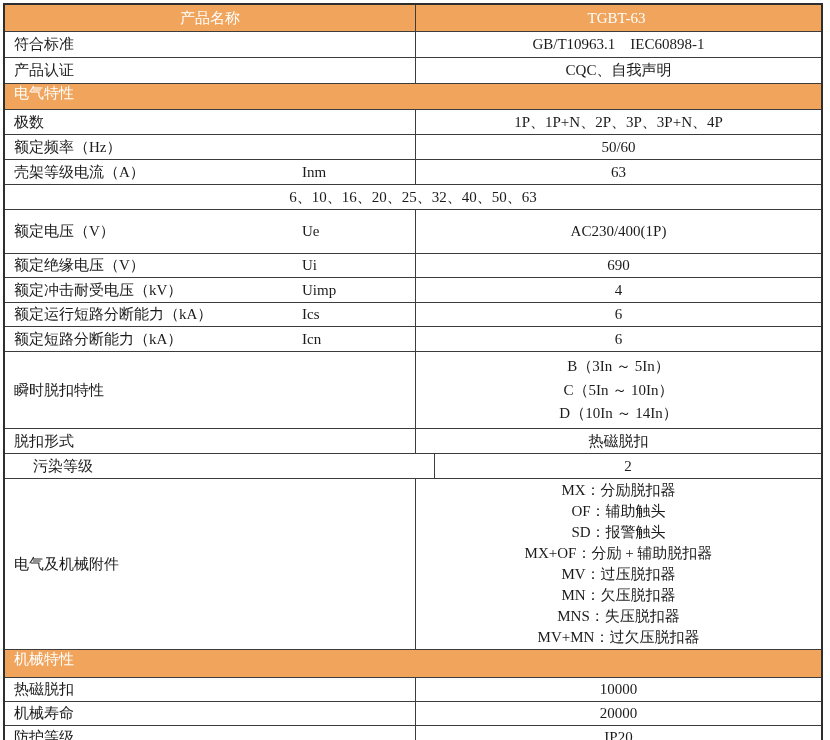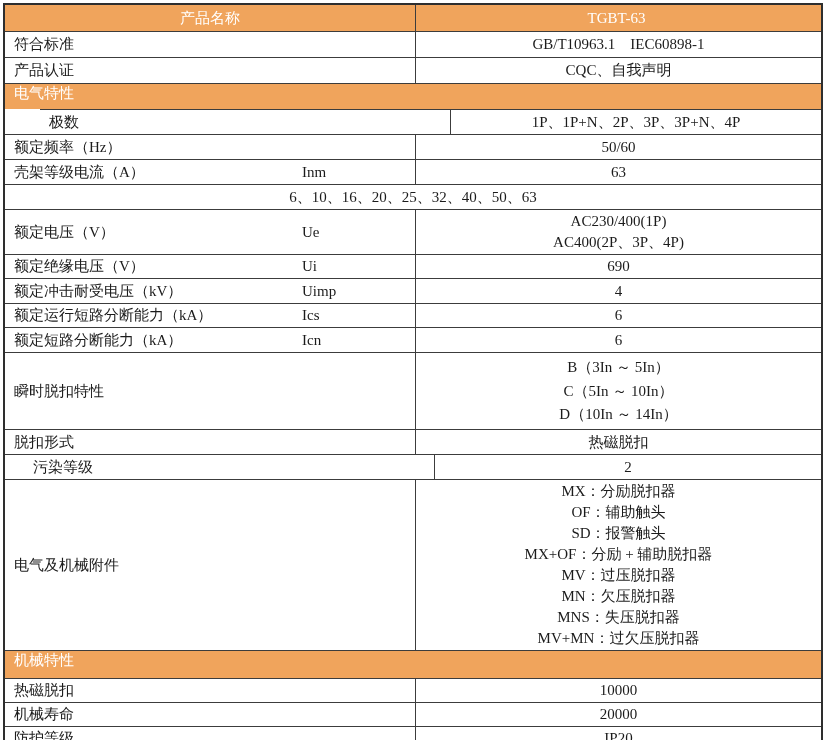--- a/index.html
+++ b/index.html
@@ -59,21 +59,21 @@
       <div class="cell-l">
         <span>产品认证</span>
       </div>
       <div class="cell-r">
         <div class="vline">CQC、自我声明</div>
       </div>
     </div>
     <div class="section" style="height: 26px;">
       <span>电气特性</span>
     </div>
-    <div class="row" style="min-height: 25px; margin-left: 35px;">
+    <div class="row" style="min-height: 25px;">
       <div class="cell-l">
         <span>极数</span>
       </div>
       <div class="cell-r">
         <div class="vline">1P、1P+N、2P、3P、3P+N、4P</div>
       </div>
     </div>
     <div class="row" style="min-height: 25px;">
       <div class="cell-l">
         <span>额定频率（Hz）</span>
@@ -96,21 +96,20 @@
         <div class="vline">6、10、16、20、25、32、40、50、63</div>
       </div>
     </div>
     <div class="row" style="min-height: 44px;">
       <div class="cell-l">
         <span>额定电压（V）</span>
         <span class="sym">Ue</span>
       </div>
       <div class="cell-r">
         <div class="vline">AC230/400(1P)</div>
-        <div class="vline">AC400(2P、3P、4P)</div>
       </div>
     </div>
     <div class="row" style="min-height: 24px;">
       <div class="cell-l">
         <span>额定绝缘电压（V）</span>
         <span class="sym">Ui</span>
       </div>
       <div class="cell-r">
         <div class="vline">690</div>
       </div>

